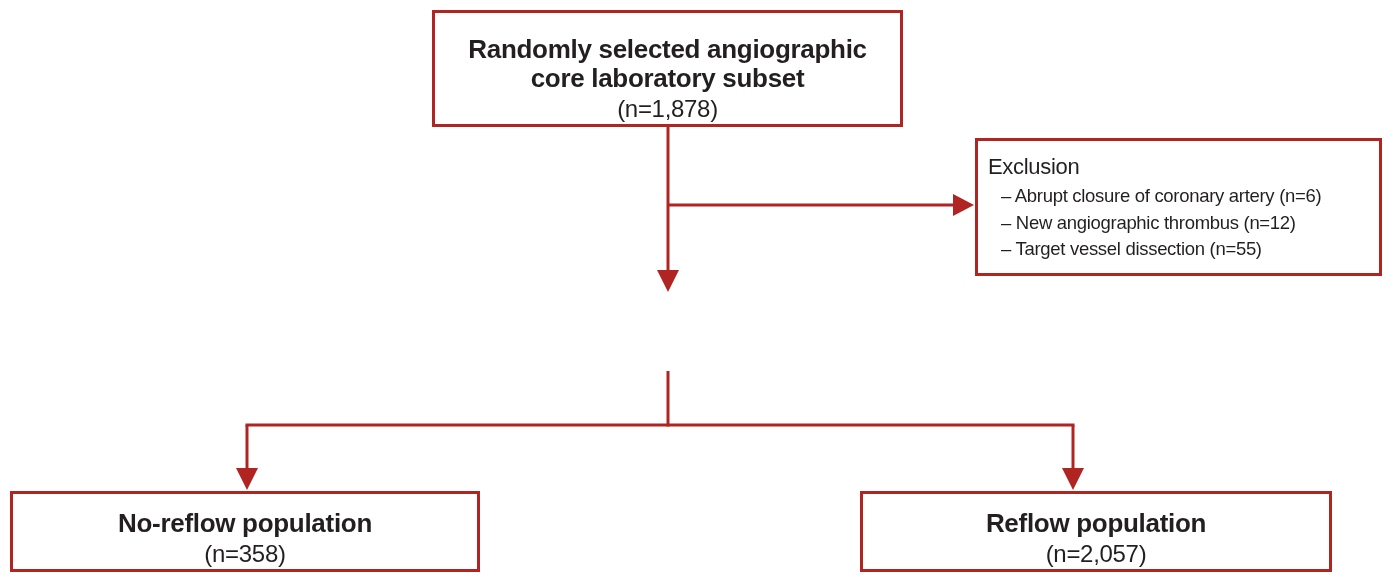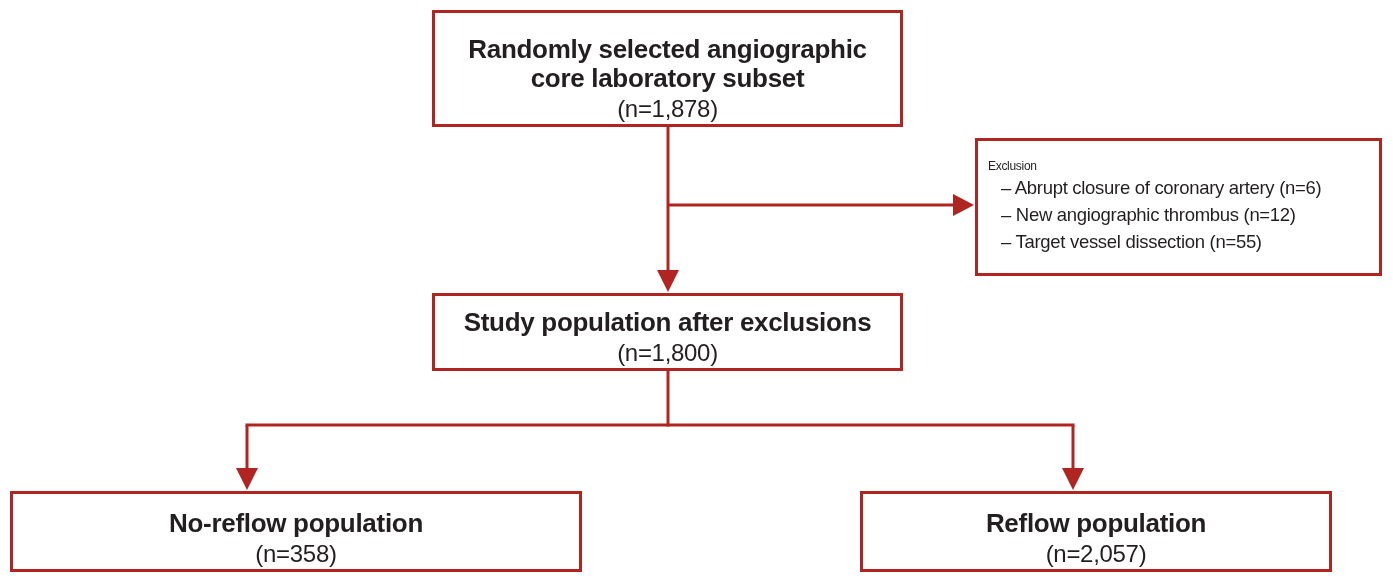--- a/index.html
+++ b/index.html
@@ -33,30 +33,30 @@
   }
   .box-n{
     font-size:24px;
     font-weight:normal;
     line-height:1.2;
     letter-spacing:-0.3px;
     margin-top:2px;
   }
   .box-top{left:432px;top:10px;width:471px;height:117px;padding:0 6px;}
   .box-middle{left:432px;top:293px;width:471px;height:78px;padding:0 6px;}
-  .box-no-reflow{left:10px;top:491px;width:572px;height:81px;}
+  .box-no-reflow{left:10px;top:491px;width:470px;height:81px;}
   .box-reflow{left:840px;top:491px;width:472px;height:81px;margin-left:20px;}
   .box-exclusion{
     left:975px;top:138px;width:407px;height:138px;
     align-items:flex-start;justify-content:center;
     text-align:left;
     padding:6px 6px 6px 10px;
   }
   .exclusion-title{
-    font-size:12px;
+    font-size:22px;
     line-height:1.45;
     letter-spacing:-0.3px;
   }
   .exclusion-item{
     font-size:18.5px;
     line-height:1.45;
     letter-spacing:-0.3px;
     padding-left:13px;
     white-space:nowrap;
   }
@@ -95,24 +95,20 @@
     <div class="box-n">(n=1,878)</div>
   </div>
 
   <div class="flow-box box-exclusion">
     <div class="exclusion-title">Exclusion</div>
     <div class="exclusion-item">– Abrupt closure of coronary artery (n=6)</div>
     <div class="exclusion-item">– New angiographic thrombus (n=12)</div>
     <div class="exclusion-item">– Target vessel dissection (n=55)</div>
   </div>
 
-  <div class="flow-box box-middle">
-    <div class="box-title">Study population after exclusions</div>
-    <div class="box-n">(n=1,800)</div>
-  </div>
 
   <div class="flow-box box-no-reflow">
     <div class="box-title">No-reflow population</div>
     <div class="box-n">(n=358)</div>
   </div>
 
   <div class="flow-box box-reflow">
     <div class="box-title">Reflow population</div>
     <div class="box-n">(n=2,057)</div>
   </div>

